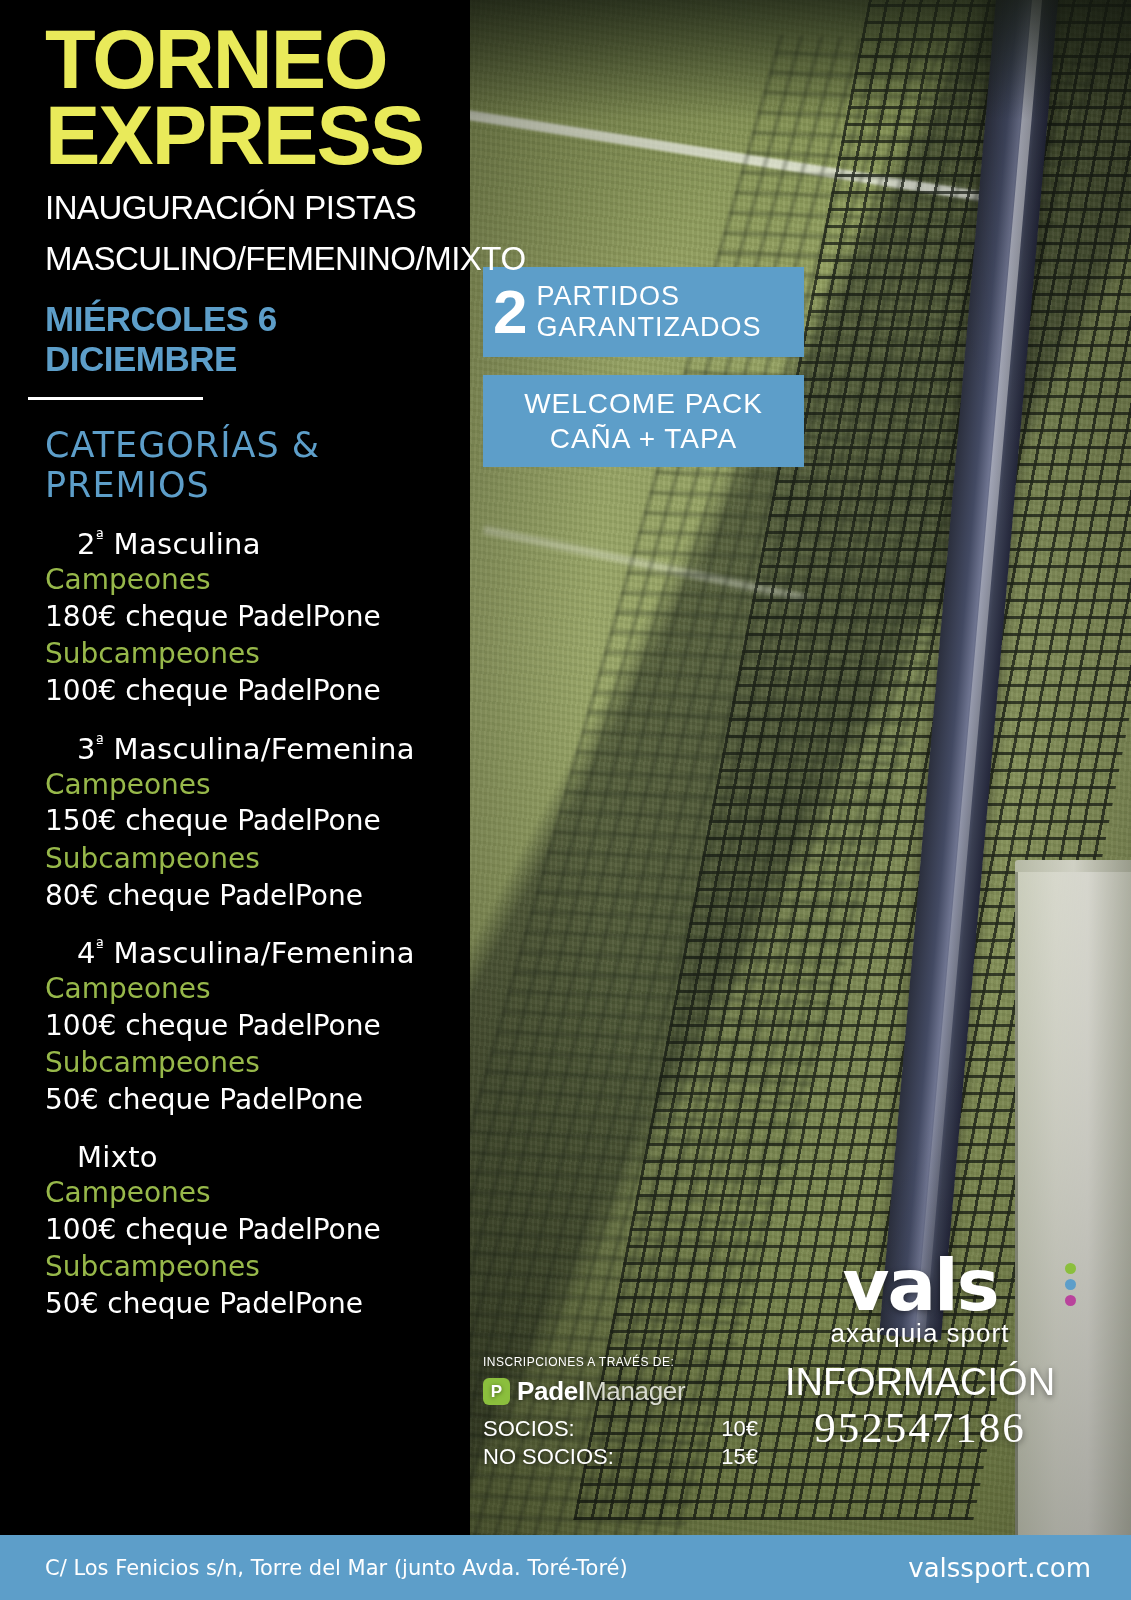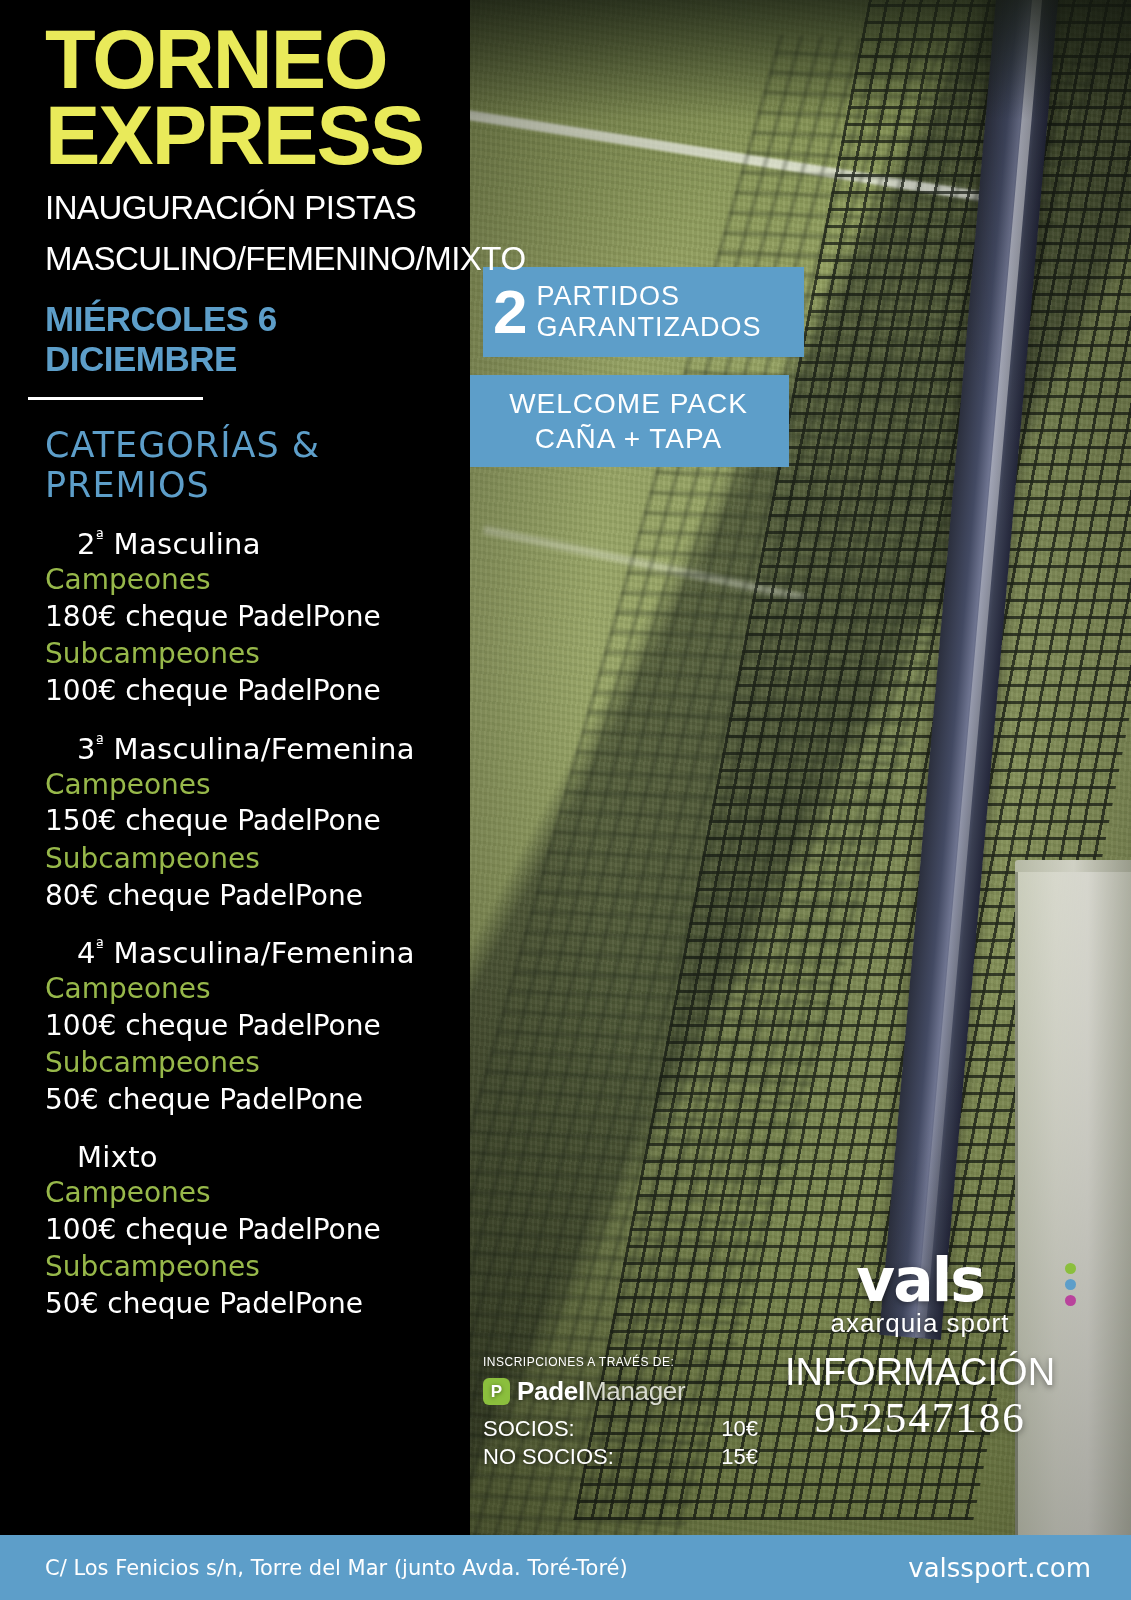--- a/index.html
+++ b/index.html
@@ -140,42 +140,42 @@
     font-family: "Liberation Sans", sans-serif;
   }
   .two-lines {
     font-size: 27px;
     letter-spacing: 1px;
     line-height: 1.15;
     text-transform: uppercase;
     font-family: "Liberation Sans", sans-serif;
   }
   #welcome-box {
-    left: 468px; top: 375px;
+    left: 483px; top: 375px;
     width: 321px; height: 92px;
     display: flex; flex-direction: column;
     align-items: center; justify-content: center;
     text-align: center;
   }
   #welcome-box .wl {
     font-size: 28px; letter-spacing: 1px; text-transform: uppercase;
     line-height: 1.25;
   }
 
   
   .vals-wrap {
     position: absolute;
     left: 770px; top: 1255px;
     width: 300px;
     text-align: center;
     color: #fff;
   }
   .vals-logo {
     position: relative;
-    font-size: 60px;
+    font-size: 72px;
     font-weight: bold;
     letter-spacing: -2px;
     line-height: .85;
     font-family: "DejaVu Sans", sans-serif;
     text-shadow: 0 2px 6px rgba(0,0,0,.4);
   }
   .vals-dots {
     position: absolute;
     right: -6px; top: 8px;
     display: flex; flex-direction: column; gap: 5px;

